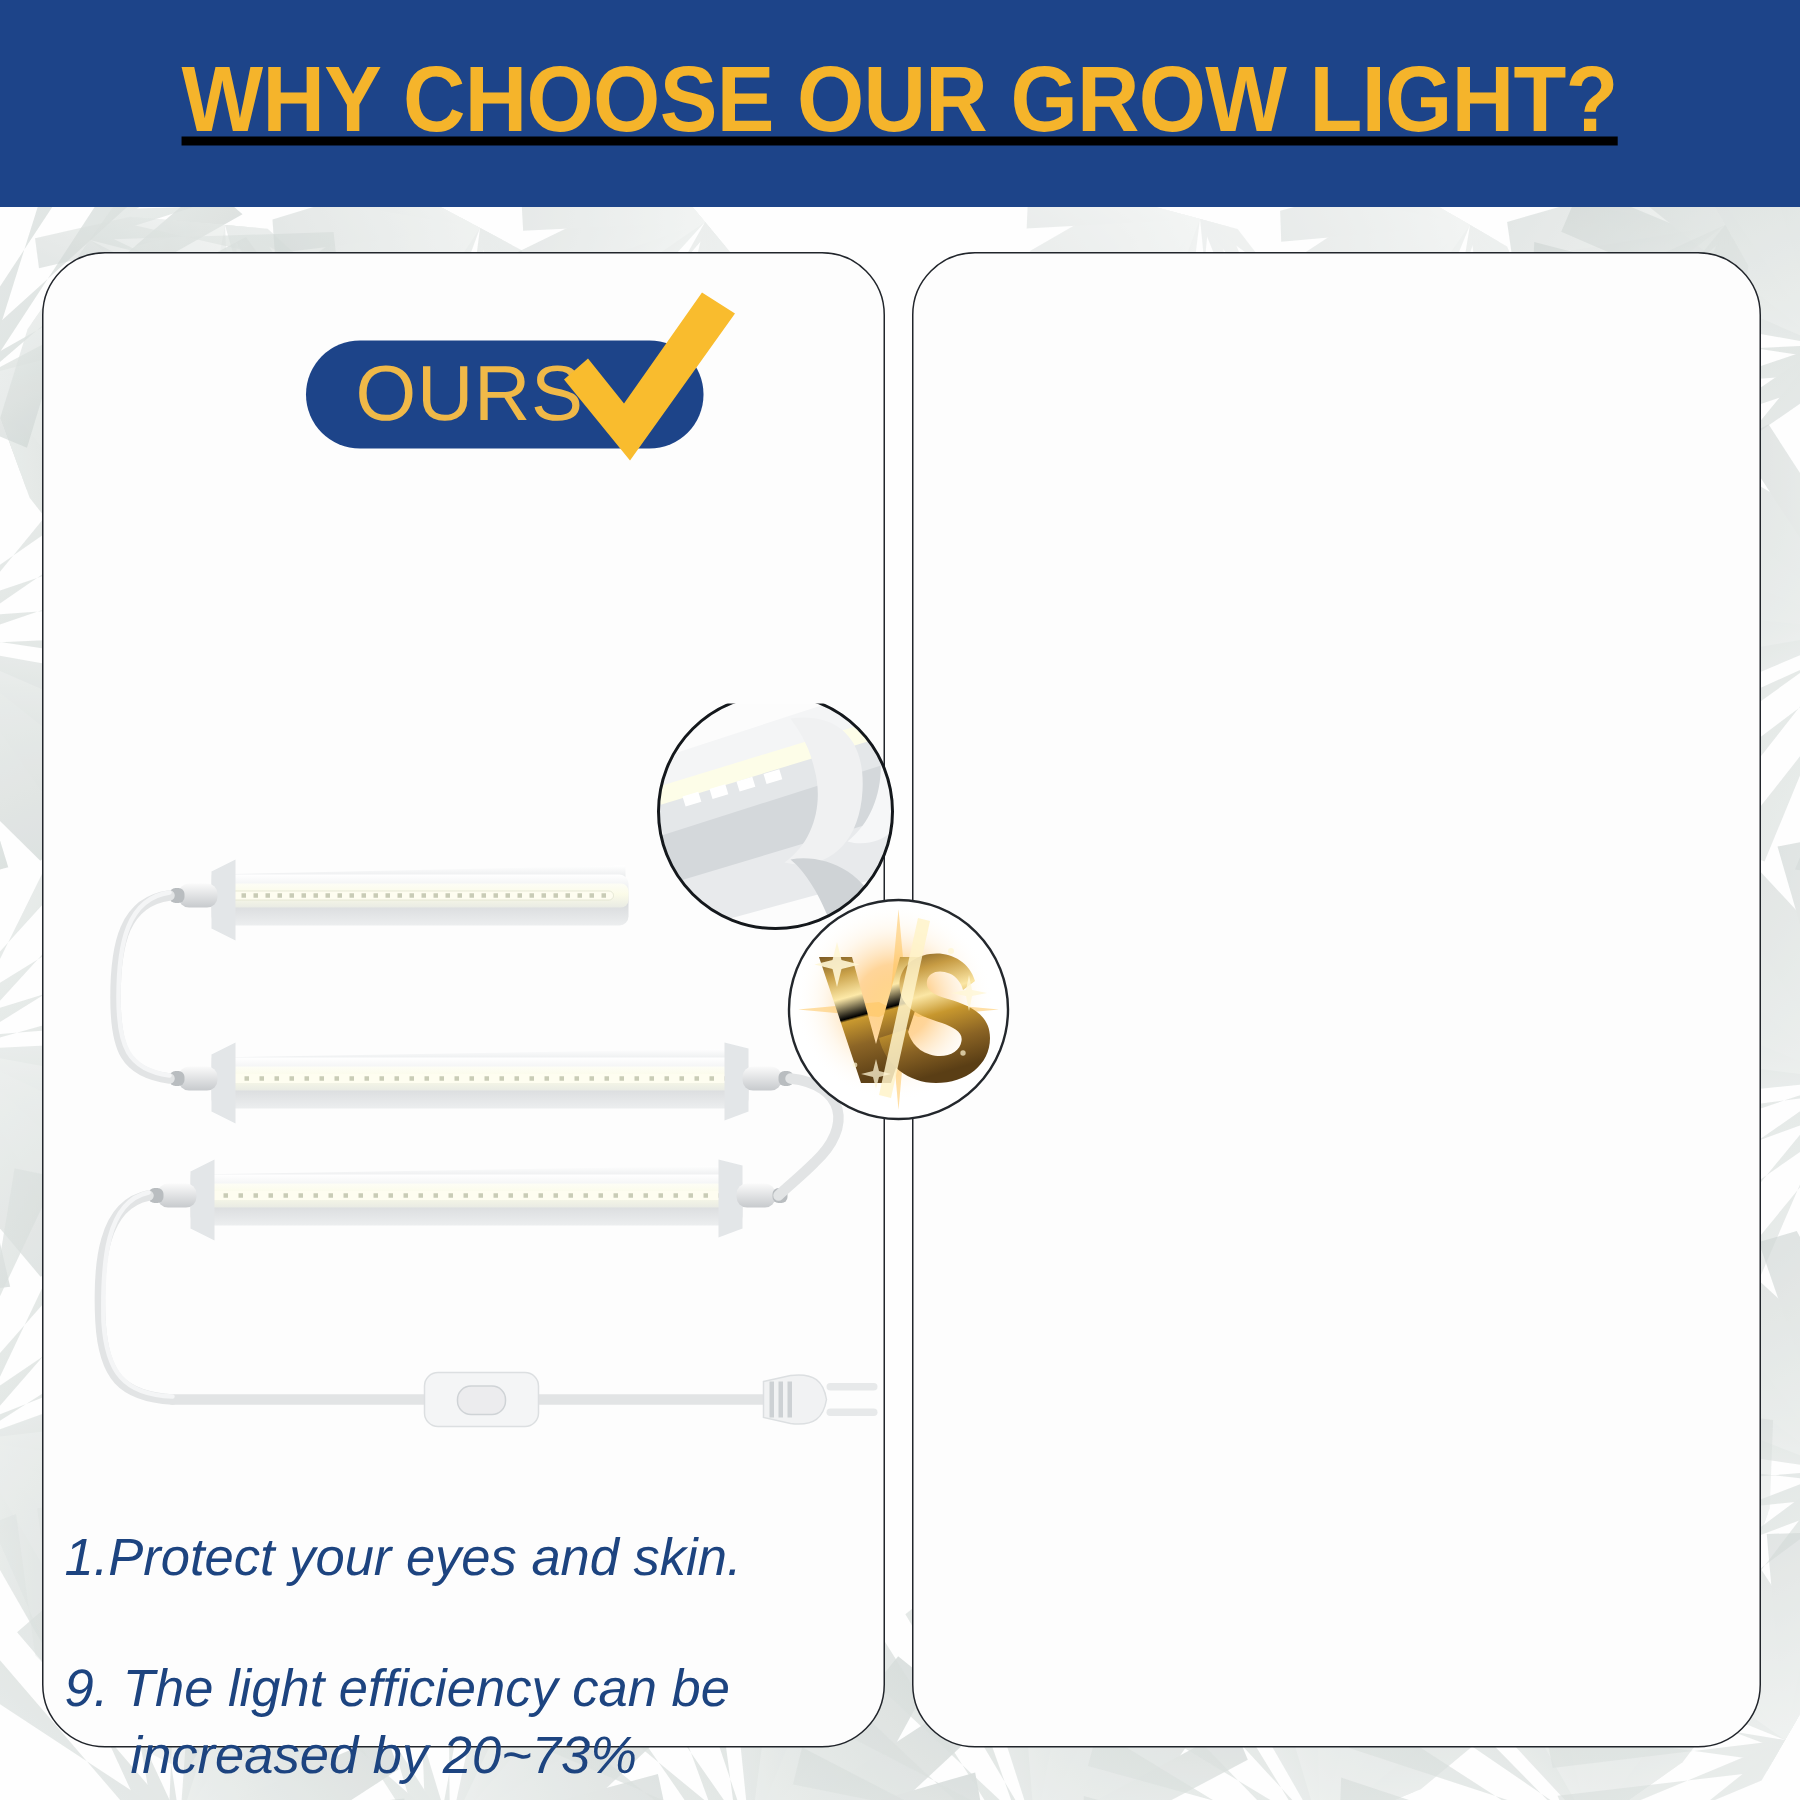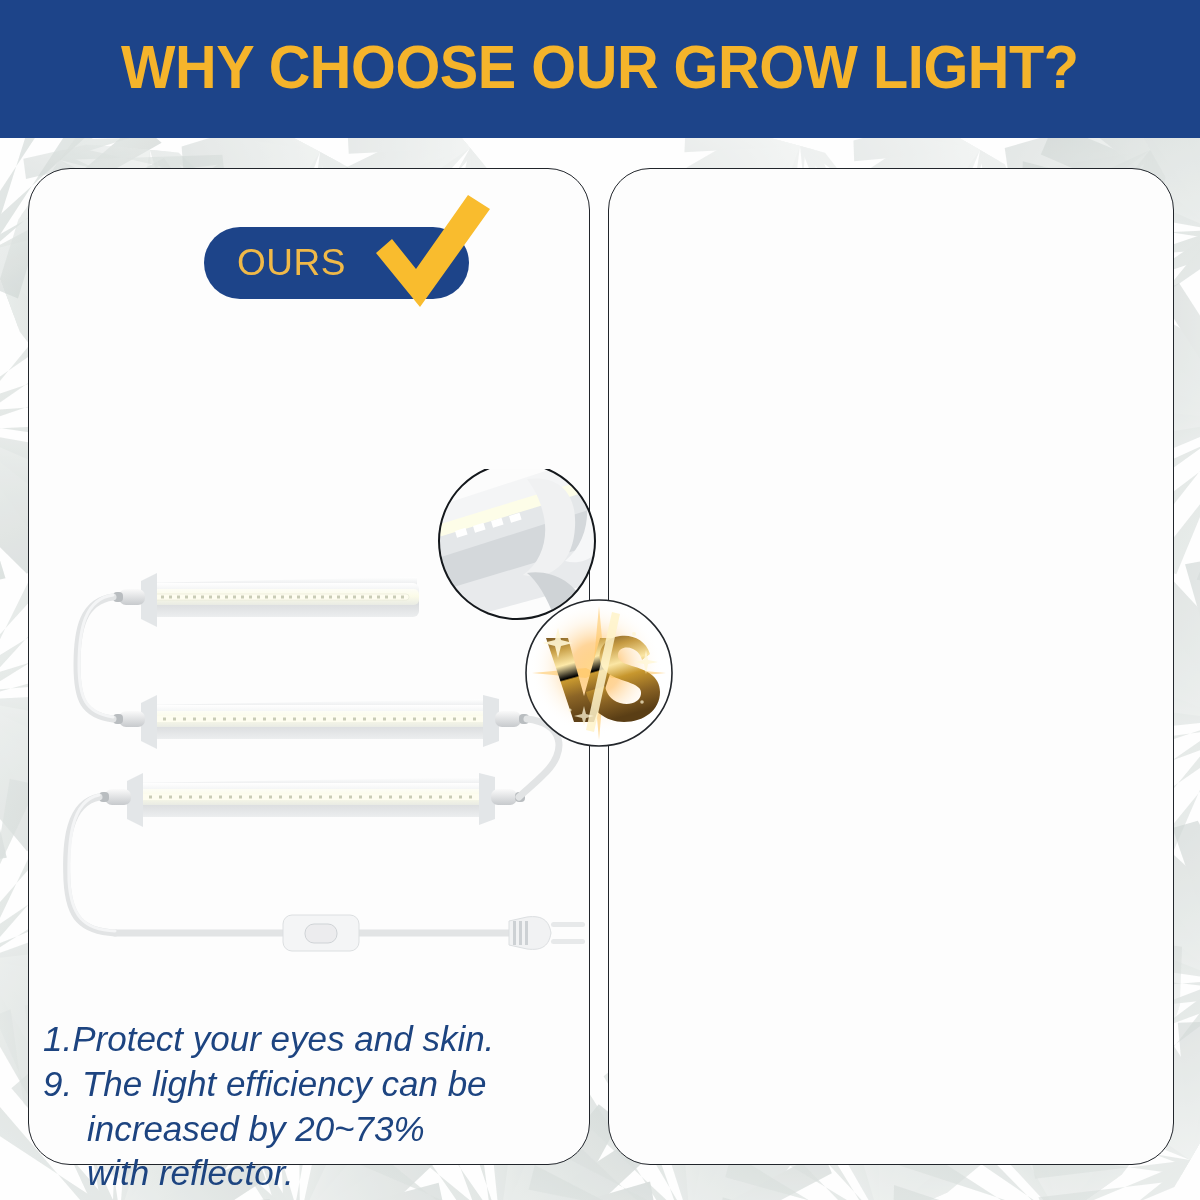--- a/index.html
+++ b/index.html
@@ -56,21 +56,21 @@
   .badge {
     position: absolute;
     height: 72px;
     background: #1d4489;
     border-radius: 36px;
     display: flex; align-items: center;
     z-index: 22;
   }
   .badge-label {
     color: #f0b948;
-    font-size: 37px;
+    font-size: 52px;
     letter-spacing: 0.5px;
     white-space: nowrap;
     text-align: right;
   }
   #badge-ours   { left: 175px; top: 58px;  width: 265px; padding-left: 33px; }
 
   .badge-mark {
     position: absolute;
     pointer-events: none;
   }
@@ -100,21 +100,21 @@
     position: absolute;
     z-index: 20;
     font-style: italic;
     line-height: 1.28;
   }
   #caption-ours {
     left: 14px; top: 848px; width: 560px;
     color: #1d4480;
     font-size: 35px;
   }
-  #caption-ours .line-1 { }
+  #caption-ours .line-1 { margin-bottom: 42px; }
   #caption-ours .line-2 { }
   #caption-ours .indent { padding-left: 44px; display: block; }
 </style>
 </head>
 <body>
 
 <div id="page">
 
   <div id="bg-pattern">
     <svg viewBox="0 0 1200 1200" xmlns="http://www.w3.org/2000/svg">
@@ -166,21 +166,21 @@
       <use href="#frond" transform="translate(690,1222) rotate(-100) scale(1.3)" opacity="0.75"></use>
       <use href="#frond" transform="translate(880,1220) rotate(-112) scale(1.25)" opacity="0.7"></use>
       <use href="#frond" transform="translate(1060,1218) rotate(-125) scale(1.3)" opacity="0.72"></use>
       <use href="#frond" transform="translate(1190,1160) rotate(-150) scale(1.2)" opacity="0.65"></use>
 
       <use href="#frond" transform="translate(1160,1060) rotate(-160) scale(1.0)" opacity="0.5" fill="#f0ecd8"></use>
       <use href="#frond" transform="translate(40,1120) rotate(-45) scale(0.9)" opacity="0.4"></use>
     </svg>
   </div>
 
-  <div id="header-banner" style="background: rgb(29, 68, 137);">
+  <div id="header-banner" style="background: rgb(29, 68, 137); text-decoration: underline;">
     <div id="header-title" style="color: rgb(245, 180, 43);">WHY CHOOSE OUR GROW LIGHT?</div>
   </div>
 
   <div class="card" id="card-ours" style="background: rgb(253, 253, 253); border-color: rgb(33, 37, 43);">
 
     <div class="badge" id="badge-ours" style="background: rgb(29, 68, 137);">
       <span class="badge-label" style="color: rgb(240, 185, 72);">OURS</span>
       <span class="badge-mark" id="check-mark">
         <svg viewBox="0 0 120 118" xmlns="http://www.w3.org/2000/svg">
           <path d="M4 58 L20 44 L44 74 L96 0 L118 14 L48 112 Z" fill="#f9bc2e"></path>

